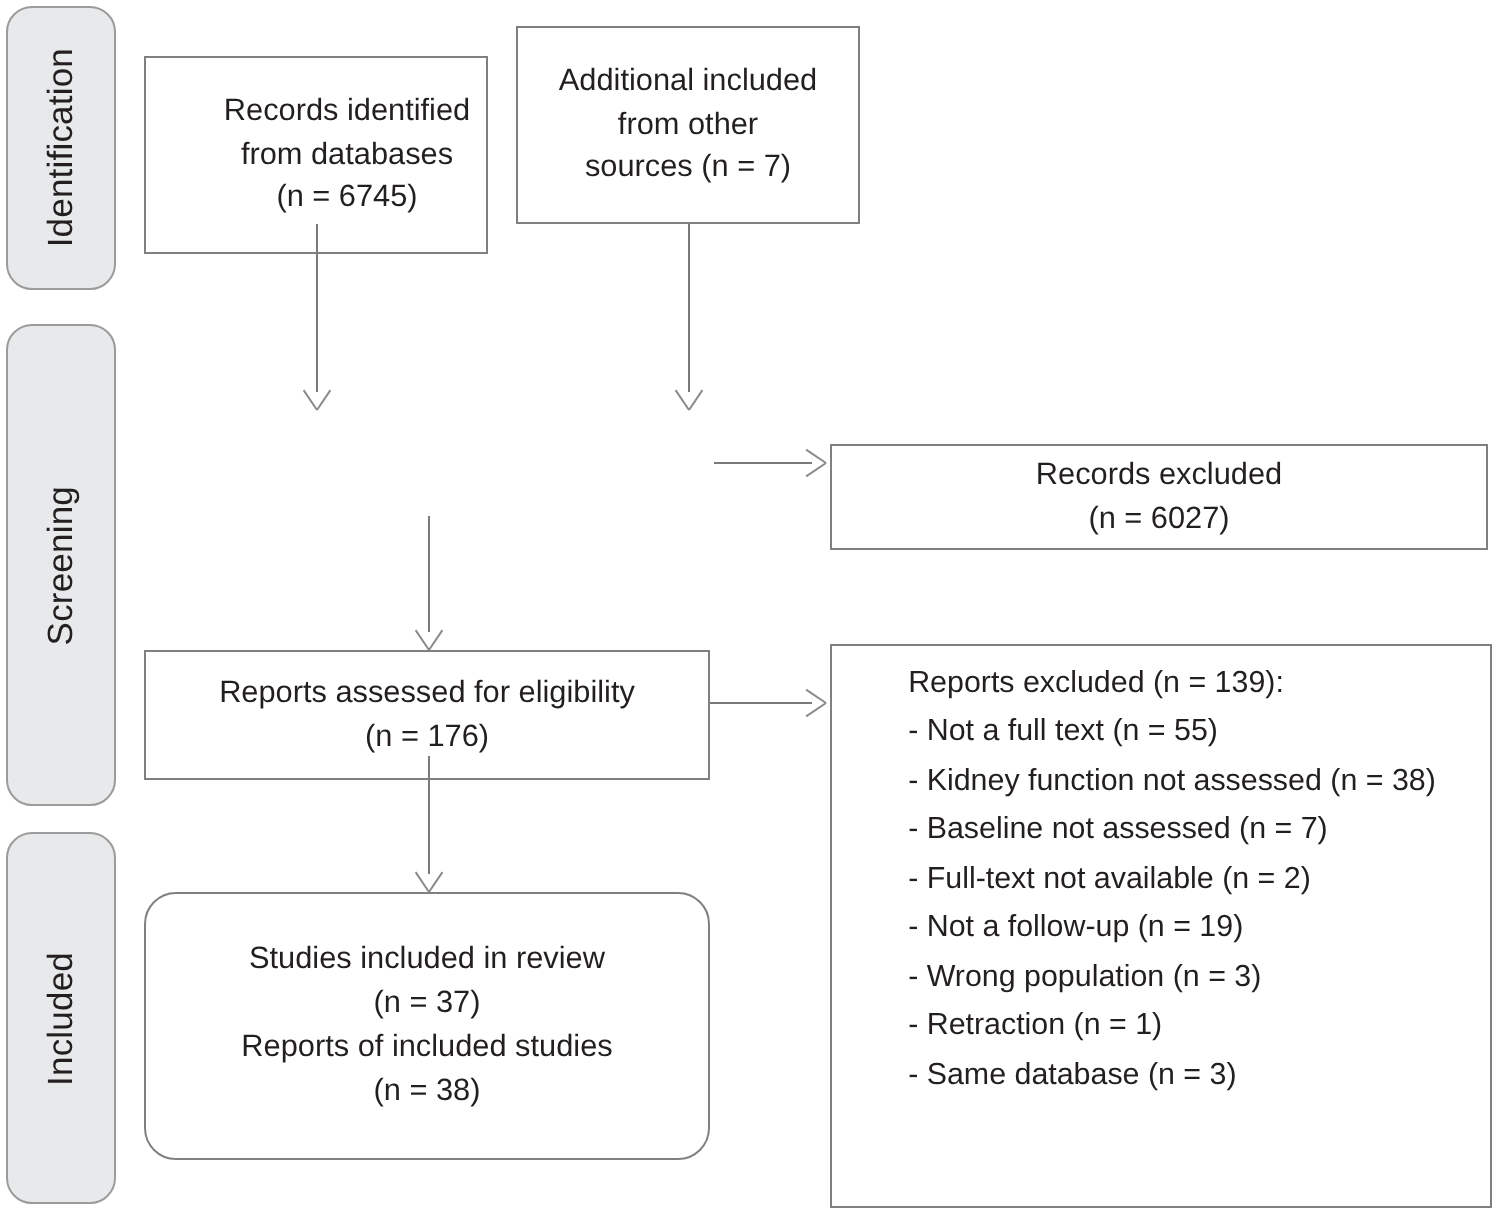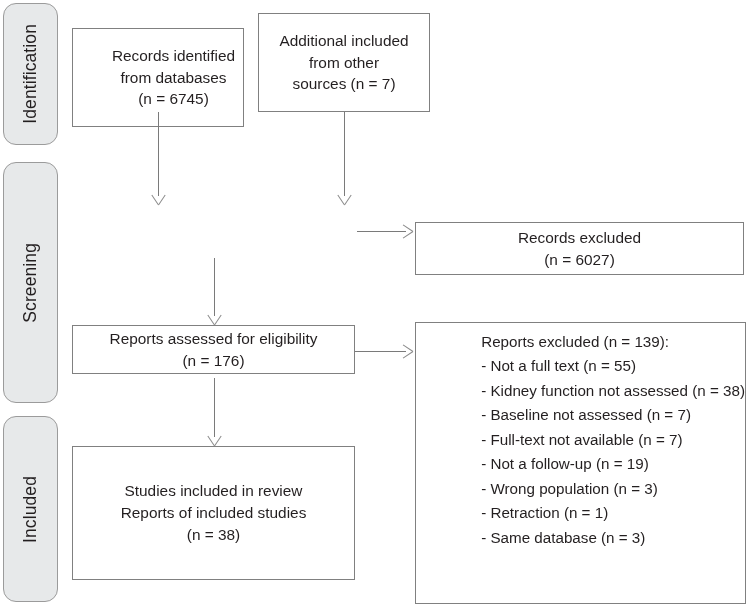--- a/index.html
+++ b/index.html
@@ -54,21 +54,21 @@
     text-align: center;
     font-size: 15.4px;
     line-height: 1.42;
     color: #231f20;
     padding: 0 6px;
   }
   .box-text .ln { display: block; }
 
   .box.left-aligned {
     align-items: flex-start;
-    justify-content: flex-end;
+    justify-content: center;
   }
   .box.left-aligned .box-text {
     text-align: left;
     padding: 7px 0 0 11px;
     line-height: 1.61;
     font-size: 15.2px;
   }
 
   
   .vline {
@@ -162,48 +162,49 @@
       <span class="ln">(n = 6027)</span>
     </div>
   </div>
 
   <div class="hline" style="left:357px; top:231px; width:49px;"></div>
   <div class="arrow-open-right" style="left:401px; top:225px;"></div>
 
   <div class="vline" style="left:214px; top:258px; height:58px;"></div>
   <div class="arrow-open-down" style="left:208px; top:313px;"></div>
 
-  <div class="box" style="left:72px; top:325px; width:283px; height:49px;">
+  <div class="box" style="left:72px; top:325px; width:283px; height:65px;">
     <div class="box-text">
       <span class="ln">Reports assessed for eligibility</span>
       <span class="ln">(n = 176)</span>
     </div>
   </div>
 
   <div class="box left-aligned" style="left:415px; top:322px; width:331px; height:282px;">
     <div class="box-text">
       <span class="ln">Reports excluded (n = 139):</span>
       <span class="ln">- Not a full text (n = 55)</span>
       <span class="ln">- Kidney function not assessed (n = 38)</span>
       <span class="ln">- Baseline not assessed (n = 7)</span>
-      <span class="ln">- Full-text not available (n = 7)</span>
+      <span class="ln">- Full-text not available (n = 2)</span>
       <span class="ln">- Not a follow-up (n = 19)</span>
       <span class="ln">- Wrong population (n = 3)</span>
       <span class="ln">- Retraction (n = 1)</span>
       <span class="ln">- Same database (n = 3)</span>
     </div>
   </div>
 
   <div class="hline" style="left:355px; top:351px; width:51px;"></div>
   <div class="arrow-open-right" style="left:401px; top:345px;"></div>
 
   <div class="vline" style="left:214px; top:378px; height:59px;"></div>
   <div class="arrow-open-down" style="left:208px; top:434px;"></div>
 
-  <div class="box" style="left:72px; top:446px; width:283px; height:134px;">
+  <div class="box" style="left:72px; top:446px; width:283px; height:134px;border-radius:16px;">
     <div class="box-text">
       <span class="ln">Studies included in review</span>
+      <span class="ln">(n = 37)</span>
       <span class="ln">Reports of included studies</span>
       <span class="ln">(n = 38)</span>
     </div>
   </div>
 
 </div>
 
 </body></html>

